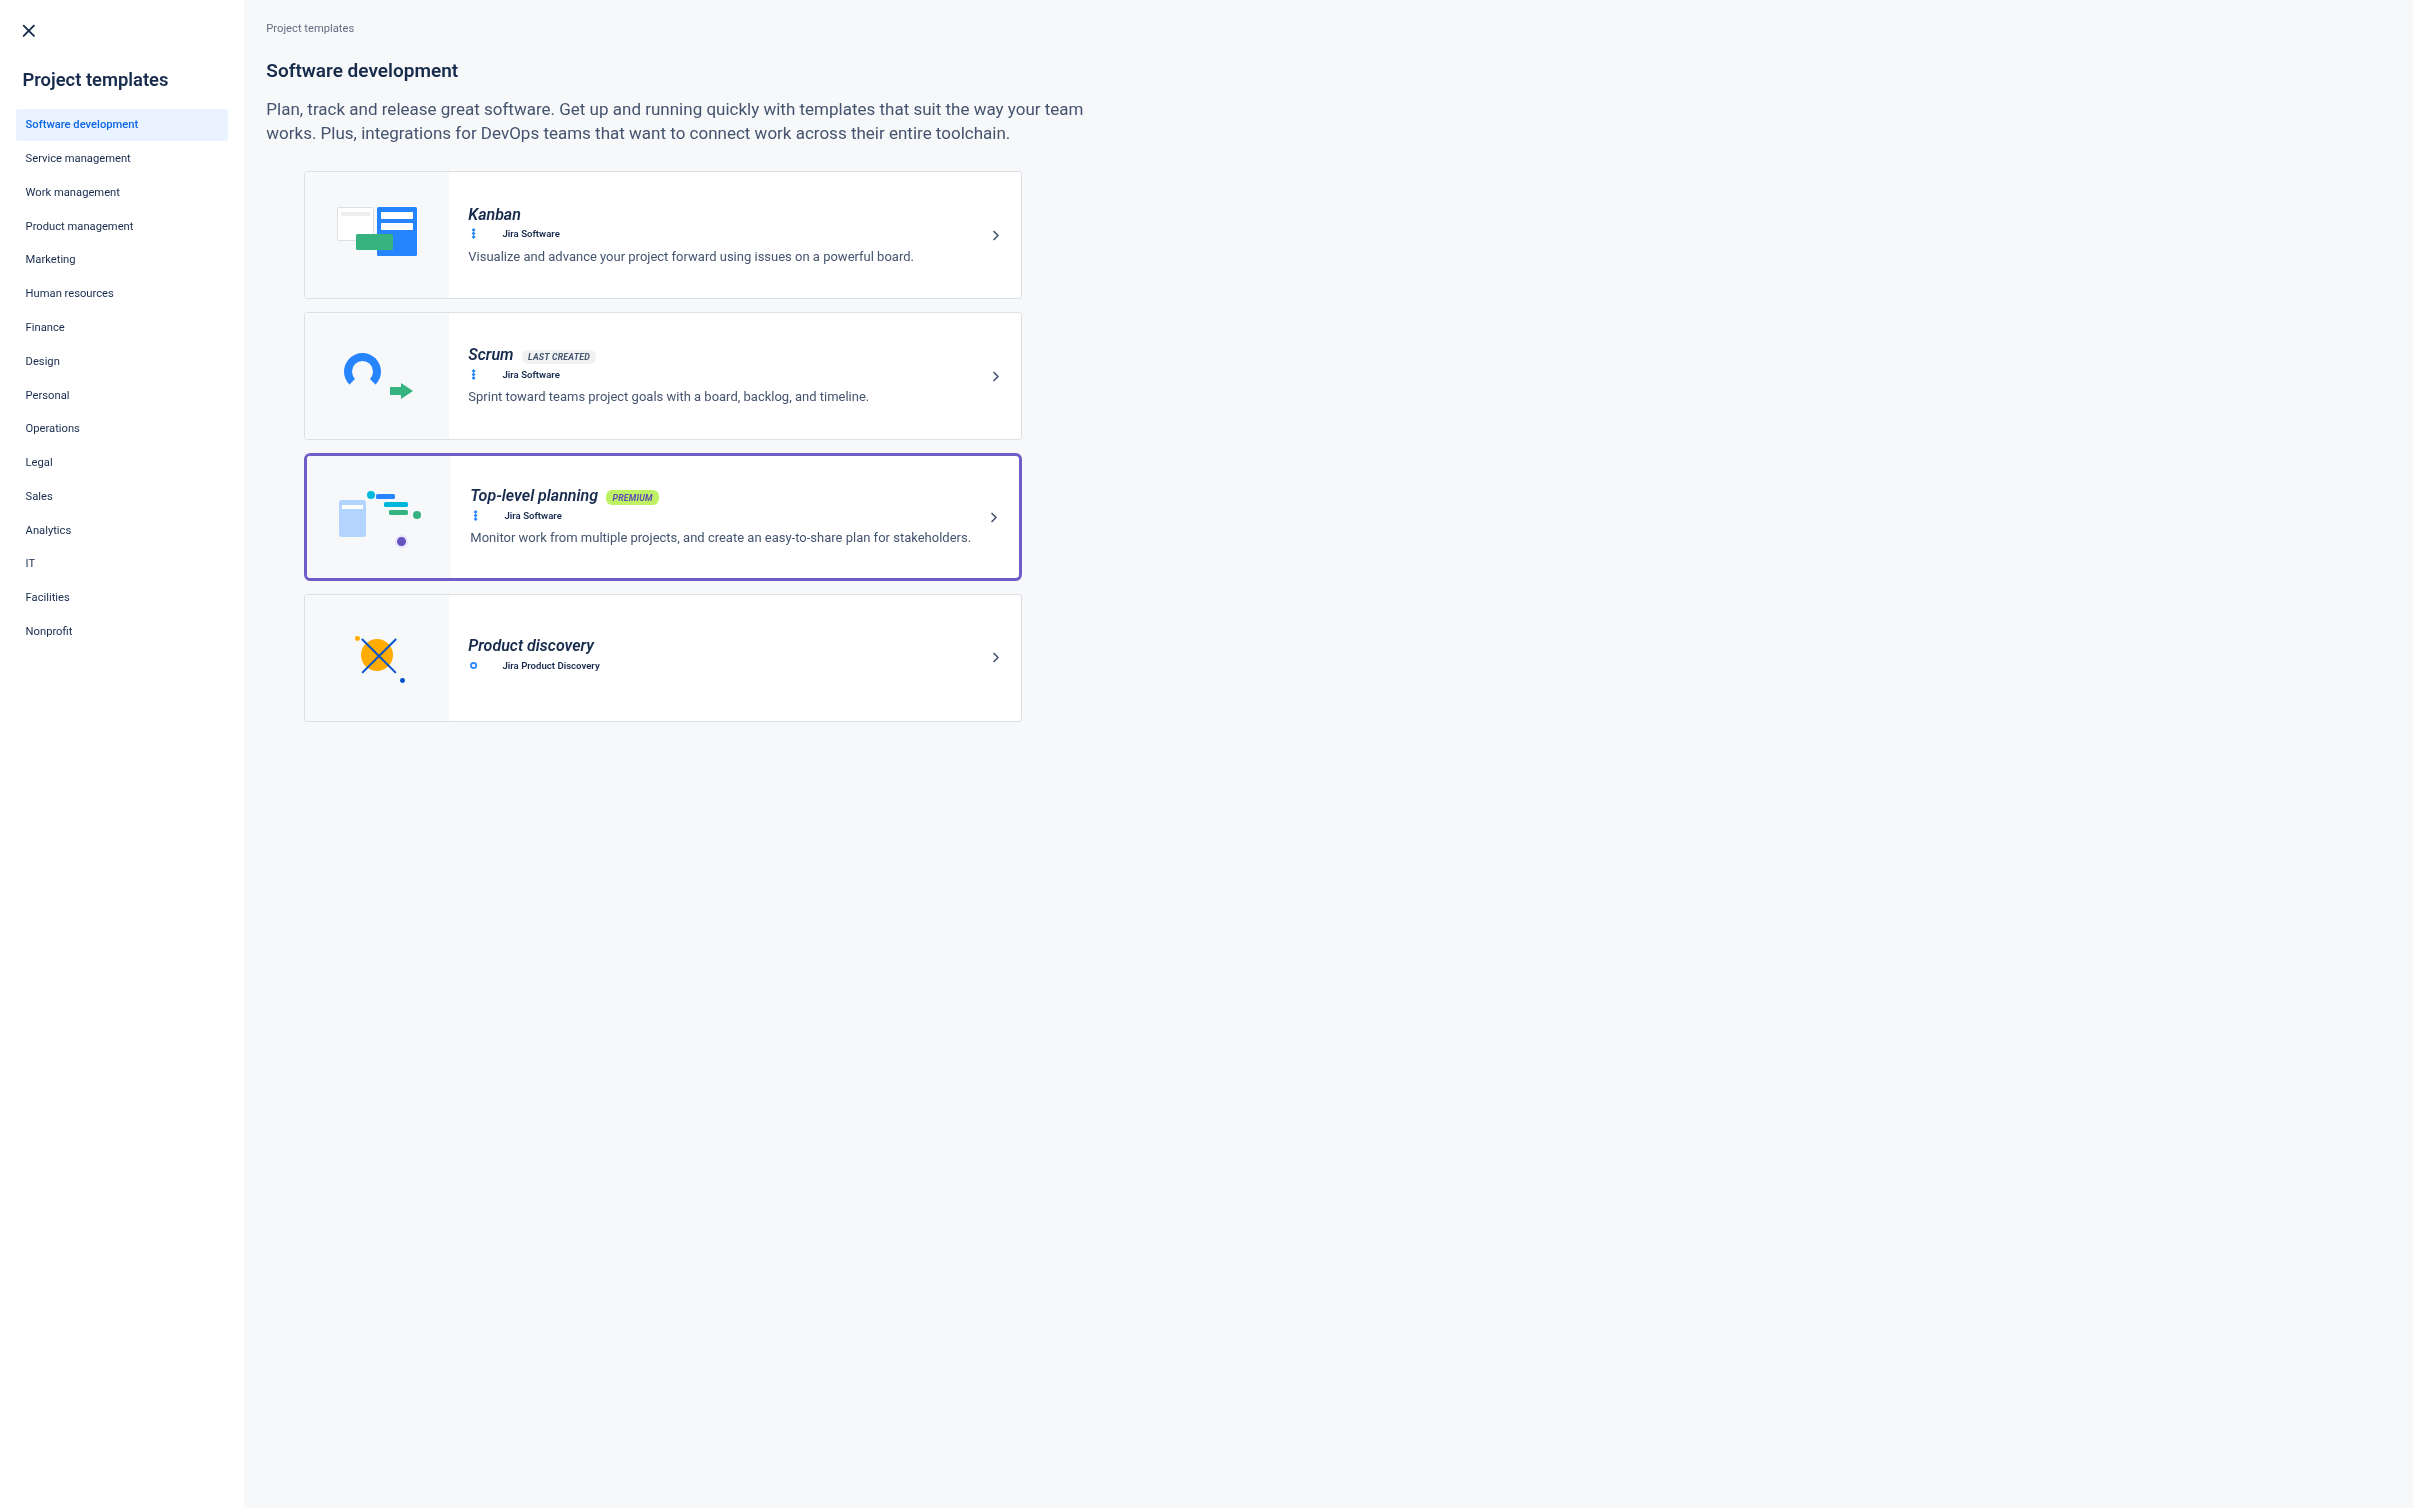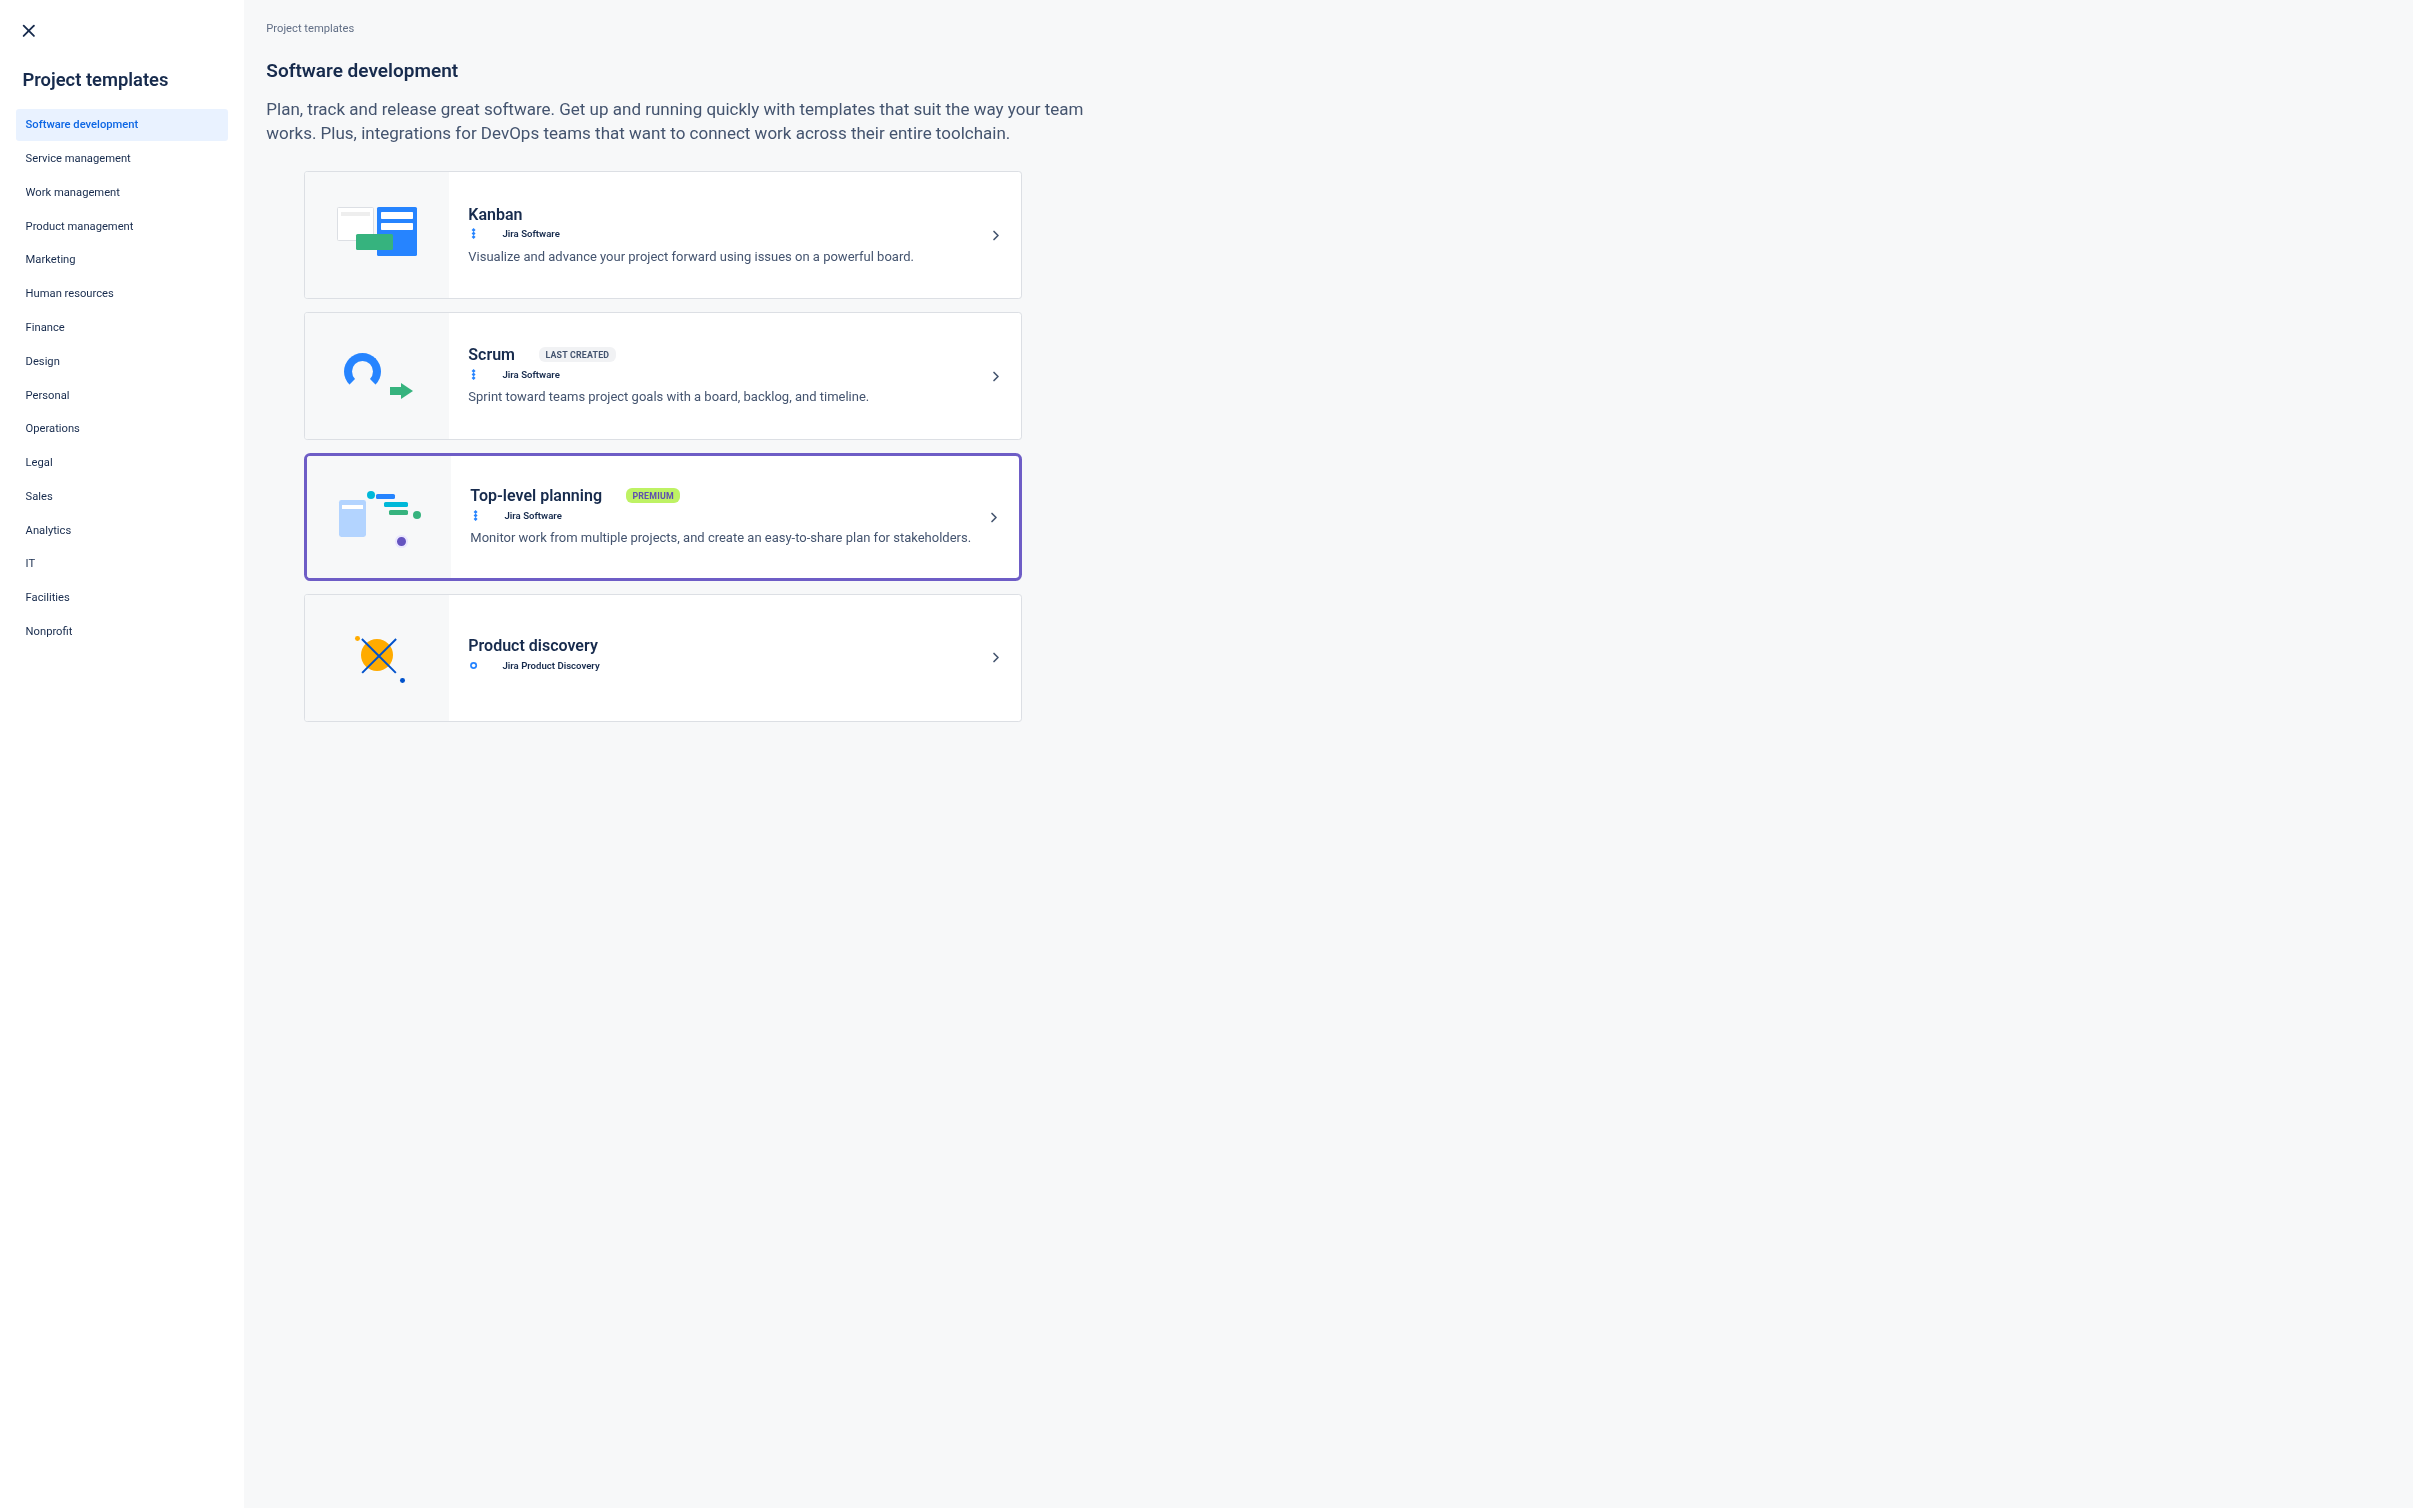--- a/index.html
+++ b/index.html
@@ -20,23 +20,23 @@
     .breadcrumb { font-size: 11.2px; color: #626F86; margin-bottom: 24px; }
     .page-title { font-size: 19px; font-weight: 600; color: #172B4D; margin-bottom: 14.4px; }
     .page-desc { font-size: 17px; color: #44546F; line-height: 1.45; margin-bottom: 25.5px; max-width: 838px; }
 
     
     .cards { max-width: 718px; margin-left: 38px; display: flex; flex-direction: column; gap: 12.8px; }
     .card { display: flex; background: #fff; border: 0.8px solid #DCDFE4; border-radius: 3.2px; overflow: hidden; cursor: pointer; position: relative; min-height: 128px; }
     .card.highlight { border: 3.2px solid #6E5DC6; border-radius: 6.4px; }
     .card-illustration { width: 144px; background: #F7F8F9; display: flex; align-items: center; justify-content: center; flex-shrink: 0; }
     .card-body { flex: 1; padding: 19px 48px 19px 19px; display: flex; flex-direction: column; justify-content: center; }
-    .card-title-row { display: flex; align-items: center; gap: 8px; margin-bottom: 4.8px; }
+    .card-title-row { display: flex; align-items: flex-end; gap: 8px; margin-bottom: 4.8px; font-style: italic; }
     .card-title { font-size: 16px; font-weight: 600; color: #172B4D; }
-    .badge { font-size: 8.8px; font-weight: 700; padding: 2.4px 6.4px; border-radius: 6px; letter-spacing: 0.2px; margin-left: 16px; }
+    .badge { font-size: 8.8px; font-weight: 700; padding: 2.4px 6.4px; border-radius: 6px; letter-spacing: 0.2px; }
     .badge.last { background: #F1F2F4; color: #44546F; }
     .badge.premium { background: #bef264; color: #5E4DB2; }
     .product-row { display: flex; align-items: center; gap: 23px; margin-bottom: 8px; }
     .product-icon { width: 11.2px; height: 11.2px; }
     .product-label { font-size: 9.6px; font-weight: 600; color: #172B4D; }
     .card-desc { font-size: 13px; color: #44546F; line-height: 1.45; }
     .card-chevron { position: absolute; right: 16px; top: 50%; transform: translateY(-50%); width: 19px; height: 19px; display: flex; align-items: center; justify-content: center; }
 
     
     .illus { width: 80px; height: 56px; position: relative; }

